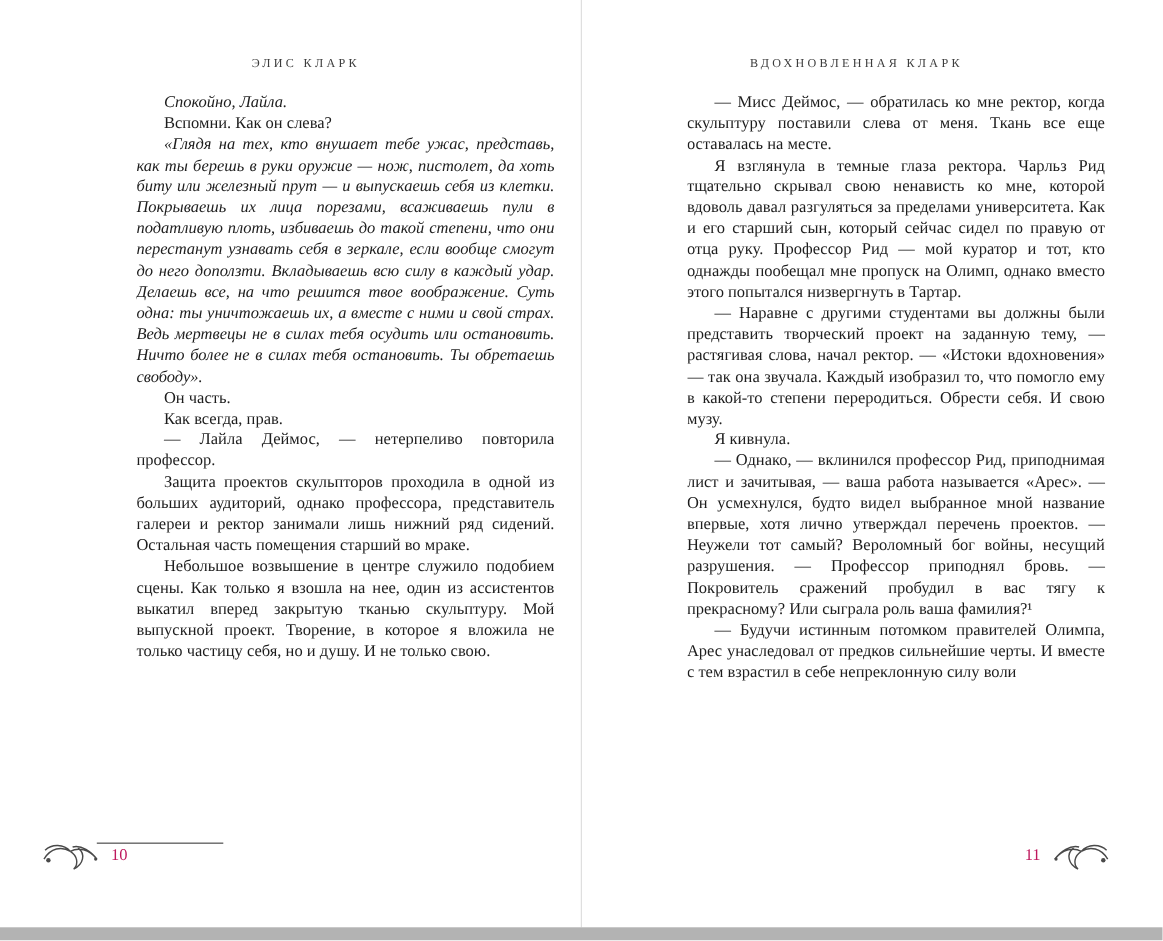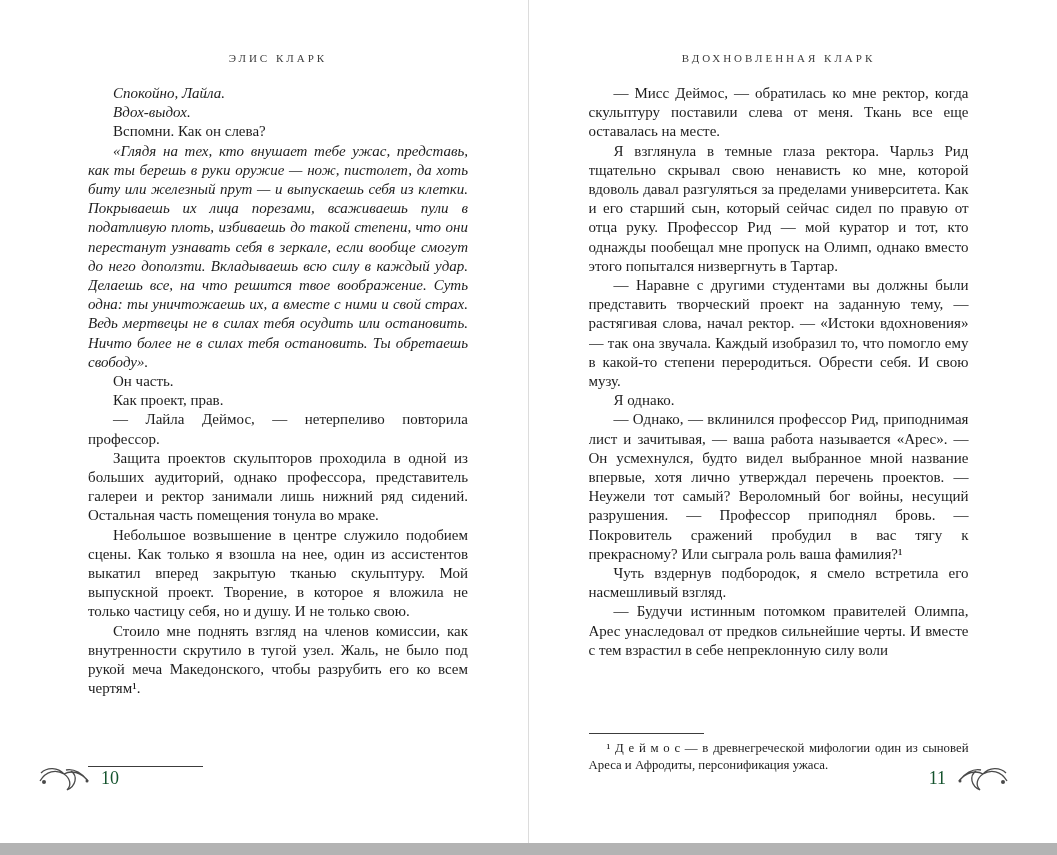--- a/index.html
+++ b/index.html
@@ -23,62 +23,61 @@
   }
   .page-left  .running-head { left: 88px; width: 380px; }
   .page-right .running-head { left: 60px; width: 380px; }
 
   .body-text {
     position: absolute; top: 84px; bottom: 112px;
     overflow: hidden;
     font-size: 15px; line-height: 19.2px;
     text-align: justify;
     hyphens: auto;
+    margin-left: 36px;
   }
   .page-left  .body-text { left: 88px; width: 380px; }
   .page-right .body-text { left: 60px; width: 380px; }
   .body-text p { text-indent: 25px; }
   .body-text p.italic { font-style: italic; }
 
   .footnote-block { position: absolute; bottom: 70px; }
   .page-left  .footnote-block { left: 88px; width: 380px; }
   .page-right .footnote-block { left: 60px; width: 380px; }
   .footnote-rule { width: 115px; height: 1px; background: var(--rule, #3c3c3c); margin-bottom: 6px; }
   .footnote { font-size: 12.8px; line-height: 16.5px; text-align: justify; text-indent: 18px; }
 
   .page-footer {
     position: absolute; bottom: 50px; height: 30px;
     display: flex; align-items: center; gap: 9px;
   }
   .page-left  .page-footer { left: 38px; }
   .page-right .page-footer { right: 48px; }
-  .page-number { font-size: 18px; color: #14532d; }
+  .page-number { font-size: 15px; color: #be185d; }
   .ornament { width: 54px; height: 28px; display: block; }
   .page-right .ornament { transform: scaleX(-1); }
 
   .table-edge { position: absolute; left: 0; right: 0; bottom: 0; height: 12px; background: var(--band, #b3b3b3); }
 </style>
 </head>
 <body>
 
 <div class="spread">
 
   <div class="page page-left">
     <div class="running-head">ЭЛИС КЛАРК</div>
     <div class="body-text">
         <p class="italic">Спокойно, Лайла.</p>
-        <p class="italic">Вдох-выдох.</p>
         <p>Вспомни. Как он слева?</p>
         <p class="italic">«Глядя на тех, кто внушает тебе ужас, представь, как ты берешь в руки оружие — нож, пистолет, да хоть биту или железный прут — и выпускаешь себя из клетки. Покрываешь их лица порезами, всаживаешь пули в податливую плоть, избиваешь до такой степени, что они перестанут узнавать себя в зеркале, если вообще смогут до него доползти. Вкладываешь всю силу в каждый удар. Делаешь все, на что решится твое воображение. Суть одна: ты уничтожаешь их, а вместе с ними и свой страх. Ведь мертвецы не в силах тебя осудить или остановить. Ничто более не в силах тебя остановить. Ты обретаешь свободу».</p>
         <p>Он часть.</p>
-        <p>Как проект, прав.</p>
+        <p>Как всегда, прав.</p>
         <p>— Лайла Деймос, — нетерпеливо повторила профессор.</p>
-        <p>Защита проектов скульпторов проходила в одной из больших аудиторий, однако профессора, представитель галереи и ректор занимали лишь нижний ряд сидений. Остальная часть помещения тонула во мраке.</p>
+        <p>Защита проектов скульпторов проходила в одной из больших аудиторий, однако профессора, представитель галереи и ректор занимали лишь нижний ряд сидений. Остальная часть помещения старший во мраке.</p>
         <p>Небольшое возвышение в центре служило подобием сцены. Как только я взошла на нее, один из ассистентов выкатил вперед закрытую тканью скульптуру. Мой выпускной проект. Творение, в которое я вложила не только частицу себя, но и душу. И не только свою.</p>
-        <p>Стоило мне поднять взгляд на членов комиссии, как внутренности скрутило в тугой узел. Жаль, не было под рукой меча Македонского, чтобы разрубить его ко всем чертям¹.</p>
       </div>
     <div class="footnote-block">
       <div class="footnote-rule"></div>
     </div>
     <div class="page-footer">
       <svg class="ornament" viewBox="0 0 54 28" aria-hidden="true">
         <path d="M2 17 C8 7 18 5 26 10 C20 3 9 3 3 9" stroke="#4a4a4a" fill="none" stroke-width="1.3"></path>
         <path d="M26 10 C32 14 34 21 29 26 C38 22 40 12 33 7" stroke="#4a4a4a" fill="none" stroke-width="1.3"></path>
         <path d="M26 10 C33 6 43 8 50 17 C45 10 36 4 28 6" stroke="#4a4a4a" fill="none" stroke-width="1.3"></path>
         <circle cx="6" cy="18" r="2" fill="#4a4a4a"></circle>
@@ -87,29 +86,24 @@
       <span class="page-number">10</span>
     </div>
   </div>
 
   <div class="page page-right">
     <div class="running-head">ВДОХНОВЛЕННАЯ КЛАРК</div>
     <div class="body-text">
         <p>— Мисс Деймос, — обратилась ко мне ректор, когда скульптуру поставили слева от меня. Ткань все еще оставалась на месте.</p>
         <p>Я взглянула в темные глаза ректора. Чарльз Рид тщательно скрывал свою ненависть ко мне, которой вдоволь давал разгуляться за пределами университета. Как и его старший сын, который сейчас сидел по правую от отца руку. Профессор Рид — мой куратор и тот, кто однажды пообещал мне пропуск на Олимп, однако вместо этого попытался низвергнуть в Тартар.</p>
         <p>— Наравне с другими студентами вы должны были представить творческий проект на заданную тему, — растягивая слова, начал ректор. — «Истоки вдохновения» — так она звучала. Каждый изобразил то, что помогло ему в какой-то степени переродиться. Обрести себя. И свою музу.</p>
-        <p>Я однако.</p>
+        <p>Я кивнула.</p>
         <p>— Однако, — вклинился профессор Рид, приподнимая лист и зачитывая, — ваша работа называется «Арес». — Он усмехнулся, будто видел выбранное мной название впервые, хотя лично утверждал перечень проектов. — Неужели тот самый? Вероломный бог войны, несущий разрушения. — Профессор приподнял бровь. — Покровитель сражений пробудил в вас тягу к прекрасному? Или сыграла роль ваша фамилия?¹</p>
-        <p>Чуть вздернув подбородок, я смело встретила его насмешливый взгляд.</p>
         <p>— Будучи истинным потомком правителей Олимпа, Арес унаследовал от предков сильнейшие черты. И вместе с тем взрастил в себе непреклонную силу воли</p>
       </div>
-    <div class="footnote-block">
-      <div class="footnote-rule"></div>
-      <div class="footnote">¹ Д е й м о с — в древнегреческой мифологии один из сыновей Ареса и Афродиты, персонификация ужаса.</div>
-    </div>
     <div class="page-footer">
       <span class="page-number">11</span>
       <svg class="ornament" viewBox="0 0 54 28" aria-hidden="true">
         <path d="M2 17 C8 7 18 5 26 10 C20 3 9 3 3 9" stroke="#4a4a4a" fill="none" stroke-width="1.3"></path>
         <path d="M26 10 C32 14 34 21 29 26 C38 22 40 12 33 7" stroke="#4a4a4a" fill="none" stroke-width="1.3"></path>
         <path d="M26 10 C33 6 43 8 50 17 C45 10 36 4 28 6" stroke="#4a4a4a" fill="none" stroke-width="1.3"></path>
         <circle cx="6" cy="18" r="2" fill="#4a4a4a"></circle>
         <circle cx="49" cy="17" r="1.5" fill="#4a4a4a"></circle>
       </svg>
     </div>

